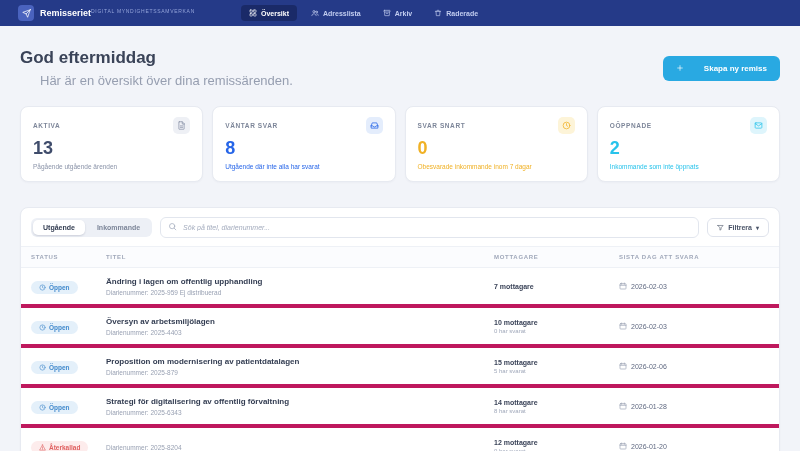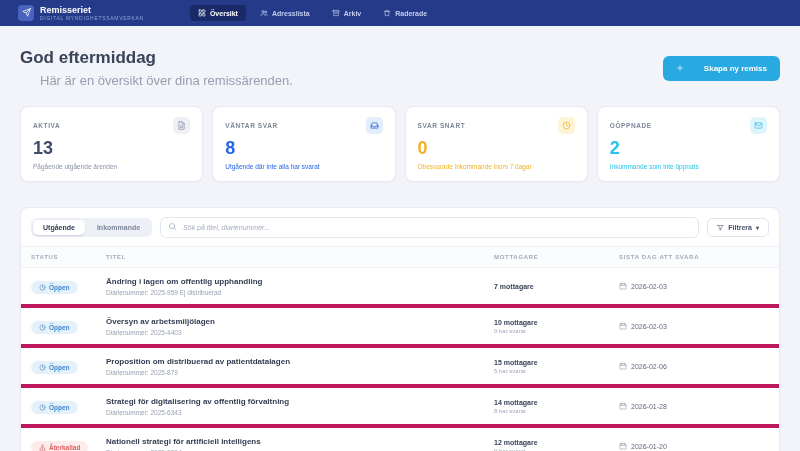--- a/index.html
+++ b/index.html
@@ -5,21 +5,21 @@
   html,body{margin:0;padding:0;}
   body{font-family:"Liberation Sans",sans-serif;background:#e9ecf2;}
   .page{width:800px;height:451px;overflow:hidden;background:#f2f4f9;position:relative;}
   svg.ic{fill:none;stroke:currentColor;stroke-width:2;stroke-linecap:round;stroke-linejoin:round;}
 
   
   .navbar{display:flex;align-items:center;height:26px;background:#253a88;padding:0 18px;gap:46px;}
   .brand{display:flex;align-items:center;gap:6px;}
   .brand-logo{width:16px;height:16px;border-radius:4px;background:#4a63be;display:flex;align-items:center;justify-content:center;color:#fff;}
   .brand-logo svg{width:9px;height:9px;}
-  .brand-text{display:flex;flex-direction:column;line-height:1.2;}
+  .brand-text{display:flex;flex-direction:row;line-height:1.2;}
   .brand-name{font-size:9px;font-weight:bold;color:#fff;}
   .brand-sub{font-size:5px;color:#93a3d9;letter-spacing:0.7px;}
   .nav{display:flex;gap:6px;align-items:center;}
   .nav-item{display:flex;align-items:center;gap:4px;padding:4px 8px;border-radius:4px;font-size:7px;font-weight:600;color:#c2cdf0;cursor:pointer;text-decoration:none;}
   .nav-item.active{background:rgba(13,24,66,0.45);color:#fff;}
   .nav-ic{display:flex;}
   .nav-ic svg{width:8px;height:8px;display:none;}
   .nav-ic.overview-icon .i-overview{display:block;}
   .nav-ic.people-icon .i-people{display:block;}
   .nav-ic.archive-icon .i-archive{display:block;}
@@ -338,21 +338,21 @@
               <span class="badge open">
                 <svg class="ic i-clock" viewBox="0 0 24 24">
                   <circle cx="12" cy="12" r="9"></circle>
                   <path d="M12 7v5l3 2"></path>
                 </svg>
 
                 <span>Öppen</span>
               </span>
             </div>
             <div class="c-title">
-              <div class="row-title">Proposition om distribuerad av patientdatalagen</div>
+              <div class="row-title">Proposition om modernisering av patientdatalagen</div>
               <div class="row-sub">Diarienummer: 2025-879</div>
             </div>
             <div class="c-recipients">
               <div class="rec-main">15 mottagare</div>
               <div class="rec-sub">5 har svarat</div>
             </div>
             <div class="c-deadline">
               <svg class="ic" viewBox="0 0 24 24">
                 <rect x="3" y="5" width="18" height="16" rx="2"></rect>
                 <path d="M3 10h18"></path>
@@ -399,21 +399,20 @@
 
                 <svg class="ic i-warning" viewBox="0 0 24 24">
                   <path d="M12 3L2 21h20L12 3z"></path>
                   <path d="M12 10v5"></path>
                   <path d="M12 17.5v0.5"></path>
                 </svg>
                 <span>Återkallad</span>
               </span>
             </div>
             <div class="c-title">
-              <div class="row-title">Nationell strategi för artificiell intelligens</div>
               <div class="row-sub">Diarienummer: 2025-8204</div>
             </div>
             <div class="c-recipients">
               <div class="rec-main">12 mottagare</div>
               <div class="rec-sub">0 har svarat</div>
             </div>
             <div class="c-deadline">
               <svg class="ic" viewBox="0 0 24 24">
                 <rect x="3" y="5" width="18" height="16" rx="2"></rect>
                 <path d="M3 10h18"></path>

